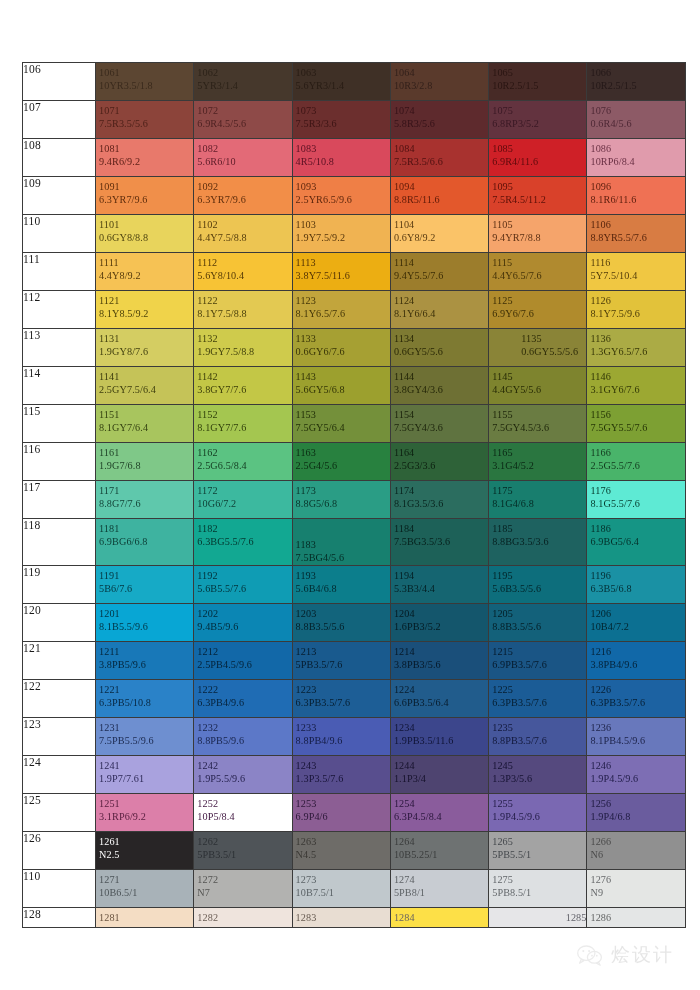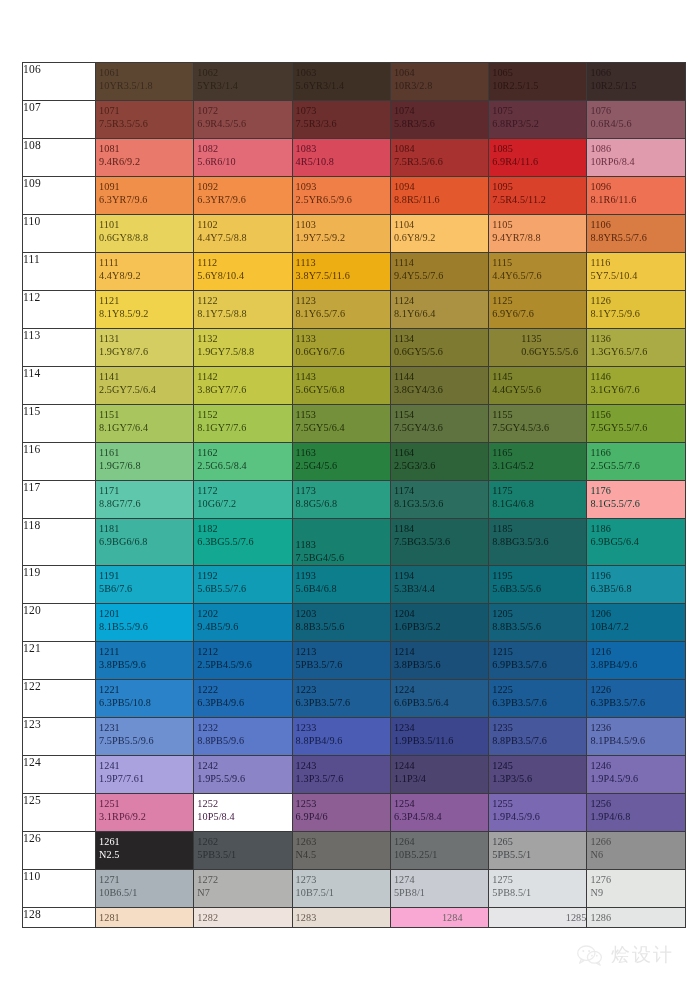--- a/index.html
+++ b/index.html
@@ -532,21 +532,21 @@
               <span class="swatch-code">1174</span>
               <span class="swatch-note">8.1G3.5/3.6</span>
             </div>
           </td>
           <td class="swatch" style="background: rgb(24, 126, 110);">
             <div class="swatch-inner" style="color: rgb(4, 42, 36);">
               <span class="swatch-code">1175</span>
               <span class="swatch-note">8.1G4/6.8</span>
             </div>
           </td>
-          <td class="swatch" style="background: #fca5a5;">
+          <td class="swatch" style="background: #5eead4;">
             <div class="swatch-inner" style="color: rgb(4, 58, 44);">
               <span class="swatch-code">1176</span>
               <span class="swatch-note">8.1G5.5/7.6</span>
             </div>
           </td>
         </tr>
         <tr>
           <td class="row-label">118</td>
           <td class="swatch" style="background: rgb(62, 179, 160);">
             <div class="swatch-inner" style="color: rgb(12, 60, 52);">
@@ -946,21 +946,21 @@
           <td class="swatch" style="background: rgb(239, 228, 221);">
             <div class="swatch-inner" style="color: rgb(106, 92, 84);">
               <span class="swatch-code">1282</span>
             </div>
           </td>
           <td class="swatch" style="background: rgb(232, 221, 210);">
             <div class="swatch-inner" style="color: rgb(102, 90, 80);">
               <span class="swatch-code">1283</span>
             </div>
           </td>
-          <td class="swatch" style="background: #f9a8d4; padding-left: 48px;">
+          <td class="swatch" style="background: #fde047;">
             <div class="swatch-inner" style="color: rgb(106, 100, 96);">
               <span class="swatch-code">1284</span>
             </div>
           </td>
           <td class="swatch" style="background: rgb(230, 230, 232); text-align: right;">
             <div class="swatch-inner" style="color: rgb(98, 98, 106);">
               <span class="swatch-code">1285</span>
             </div>
           </td>
           <td class="swatch" style="background: rgb(228, 230, 230);">

